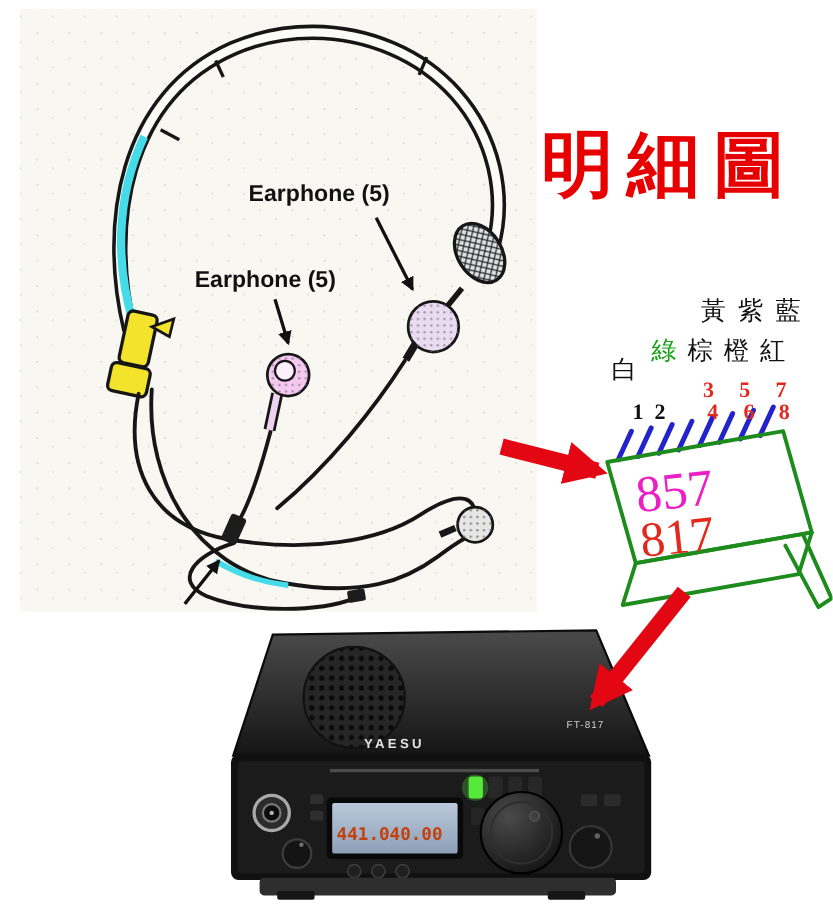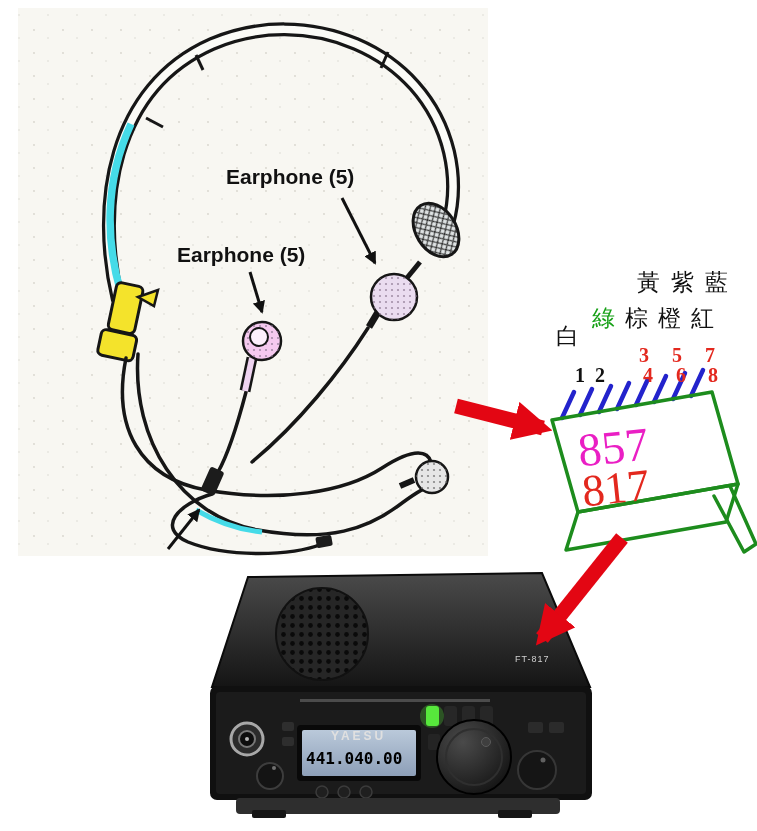--- a/index.html
+++ b/index.html
@@ -17,21 +17,21 @@
          color:#e60000;letter-spacing:12px}
   .eplabel{font-weight:bold;font-size:21px;color:#111}
   .zh{font-family:"Liberation Serif","DejaVu Serif",serif;font-size:23px;color:#111}
   .num{font-family:"Liberation Serif","DejaVu Serif",serif;font-size:20px;font-weight:bold;color:#111}
   .red{color:#e3281e}
   .green-txt{color:#16a016}
   .model-857{font-family:"Liberation Serif",serif;font-size:47px;color:#ea1fc4;transform:rotate(-6deg)}
   .model-817{font-family:"Liberation Serif",serif;font-size:45px;color:#e3281e;transform:rotate(-6deg)}
   .brand{font-size:12px;font-weight:bold;letter-spacing:3px;color:#e0e0e0}
   .model-sm{font-size:9px;color:#d0d0d0;letter-spacing:1px}
-  .freq{font-family:"DejaVu Sans Mono",monospace;font-size:16px;font-weight:bold;color:#000000}
+  .freq{font-family:"DejaVu Sans Mono",monospace;font-size:16px;font-weight:bold;color:#c2410c}
 </style>
 </head>
 <body>
 
 <div id="canvas">
 
   <svg id="art" width="757" height="831" viewBox="0 0 757 831">
     <defs>
       <marker id="ah-black" viewBox="0 0 10 10" refX="8.5" refY="5" markerWidth="4.2" markerHeight="4.2" orient="auto-start-reverse">
         <path d="M0,0 L10,5 L0,10 Z" fill="#111"></path>
@@ -178,20 +178,21 @@
 
       <rect x="236" y="798" width="324" height="16" rx="4" fill="#2e2e2e"></rect>
       <rect x="252" y="810" width="34" height="8" rx="2" fill="#161616"></rect>
       <rect x="498" y="810" width="34" height="8" rx="2" fill="#161616"></rect>
     </g>
 
     <path class="redArrow" d="M456,406 L543,428"></path>
     <path class="redArrow" d="M622,538 L542,638"></path>
   </svg>
 
+  <div class="overlay title" style="left:492px;top:118px">明細圖</div>
 
   <div class="overlay eplabel" style="left:226px;top:166px">Earphone (5)</div>
   <div class="overlay eplabel" style="left:177px;top:244px">Earphone (5)</div>
 
   <span class="overlay zh" style="left:637px;top:271px">黃</span>
   <span class="overlay zh" style="left:671px;top:271px">紫</span>
   <span class="overlay zh" style="left:705px;top:271px">藍</span>
 
   <span class="overlay zh green-txt" style="left:592px;top:307px">綠</span>
   <span class="overlay zh" style="left:625px;top:307px">棕</span>
@@ -206,17 +207,17 @@
 
   <span class="overlay num" style="left:575px;top:365px">1</span>
   <span class="overlay num" style="left:595px;top:365px">2</span>
   <span class="overlay num red" style="left:643px;top:365px">4</span>
   <span class="overlay num red" style="left:676px;top:365px">6</span>
   <span class="overlay num red" style="left:708px;top:365px">8</span>
 
   <span class="overlay model-857" style="left:578px;top:424px">857</span>
   <span class="overlay model-817" style="left:582px;top:466px">817</span>
 
-  <span class="overlay brand" style="left:331px;top:730px">YAESU</span>
+  <span class="overlay brand" style="left:331px;top:670px">YAESU</span>
   <span class="overlay model-sm" style="left:515px;top:655px">FT-817</span>
   <span class="overlay freq" style="left:306px;top:751px">441.040.00</span>
 
 </div>
 
 </body></html>

